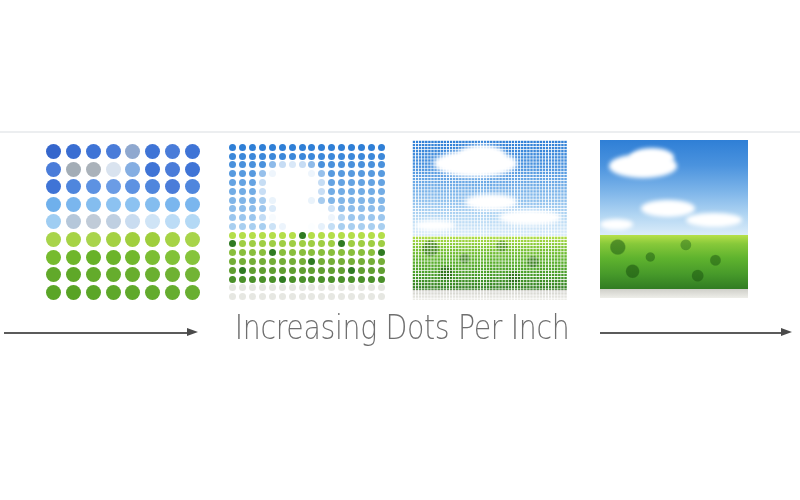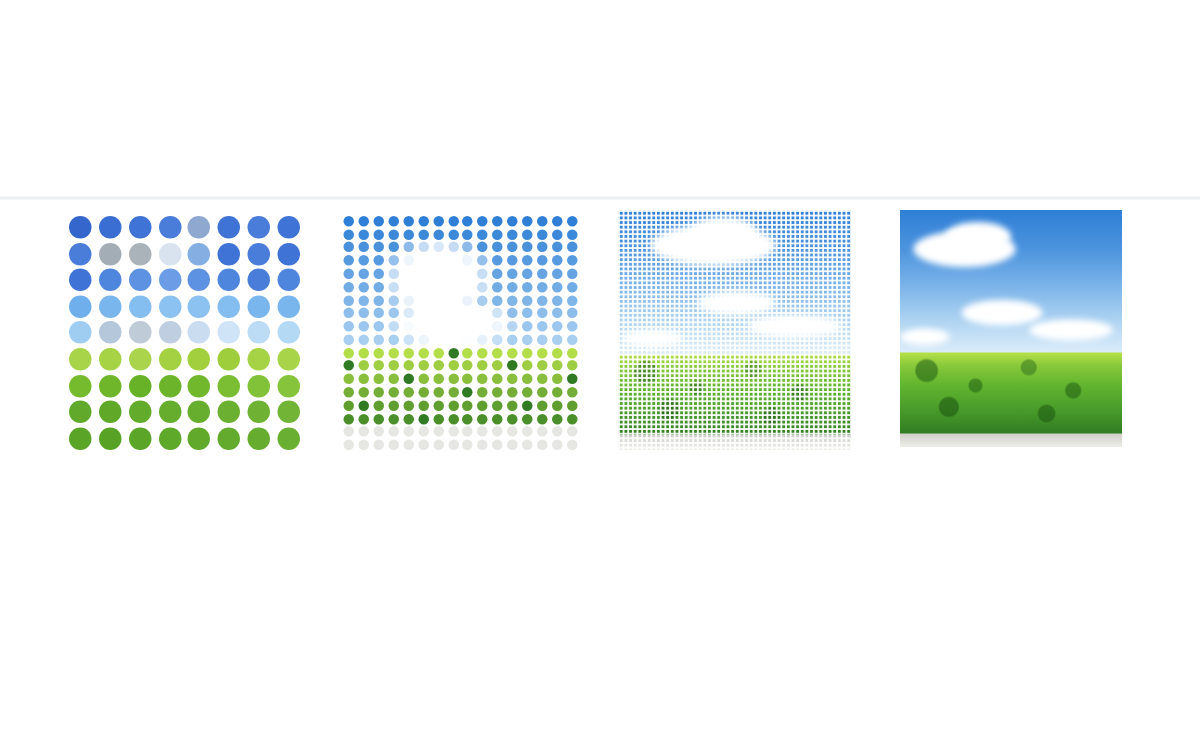--- a/index.html
+++ b/index.html
@@ -608,14 +608,27 @@
         <div class="cloud" style="left:28%; top:38%; width:36%; height:11%;"></div>
         <div class="cloud" style="left:58%; top:46%; width:38%; height:9%;"></div>
         <div class="cloud" style="left:0%;  top:50%; width:22%; height:7%;"></div>
         <div class="hedge"></div>
         <div class="ground"></div>
       </div>
     </div>
 
   </div>
 
+  <div class="caption-row">
+    <div class="arrow" id="arrow-left">
+      <span class="shaft"></span>
+      <span class="head"></span>
+    </div>
+
+    <div class="caption-text">Increasing Dots Per Inch</div>
+
+    <div class="arrow" id="arrow-right">
+      <span class="shaft"></span>
+      <span class="head"></span>
+    </div>
+  </div>
 
 </div>
 
 </body></html>

